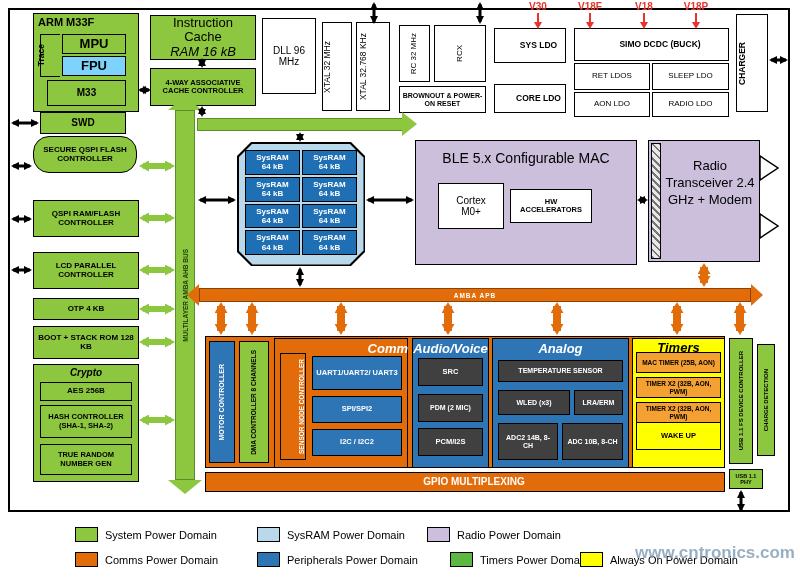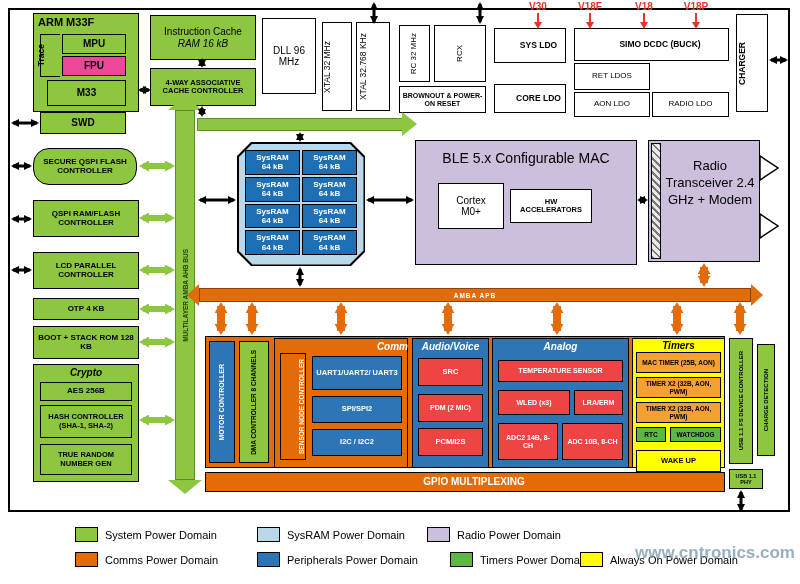--- a/index.html
+++ b/index.html
@@ -3,30 +3,30 @@
 <meta charset="utf-8">
 <style>
   html,body{margin:0;padding:0;background:#fff;font-family:"Liberation Sans",sans-serif;}
   #stage{position:relative;width:800px;height:584px;background:#fff;overflow:hidden;}
   .abs{position:absolute;box-sizing:border-box;}
   .blk{position:absolute;box-sizing:border-box;border:1px solid #000;display:flex;align-items:center;justify-content:center;text-align:center;line-height:1.12;padding:1px 2px;}
   .green{background:#8dc63f;color:#000;}
   .green2{background:#5cb843;color:#000;}
   .white{background:#fff;color:#000;}
   .blue{background:#2e75b6;color:#fff;}
-  .blue-in{background:#ef4444;color:#fff;}
+  .blue-in{background:#404040;color:#fff;}
   .orange{background:#e36c0a;color:#fff;padding-left:20px;}
   .purple{background:#cbbfdb;color:#000;}
   .lblue{background:#b9d9ea;color:#000;}
   .yellow{background:#ffff00;color:#000;}
   .amber{background:#f5a033;color:#000;}
   .b{font-weight:700;}
   .i{font-style:italic;}
   .f6{font-size:6px;} .f65{font-size:6.5px;} .f7{font-size:7px;} .f75{font-size:7.5px;}
-  .f8{font-size:8px;} .f85{font-size:8.5px;padding-left:19px;} .f9{font-size:10px;} .f10{font-size:10px;}
+  .f8{font-size:8px;} .f85{font-size:8.5px;padding-left:19px;} .f9{font-size:13px;} .f10{font-size:10px;}
   .f11{font-size:11px;} .f13{font-size:13px;} .f14{font-size:14px;}
   .vt{writing-mode:vertical-rl;transform:rotate(180deg);white-space:nowrap;}
   .col{flex-direction:column;}
   .frame{border:2px solid #000;}
   .tri{position:absolute;width:0;height:0;}
   .sysram-clip{clip-path:polygon(14px 0,calc(100% - 14px) 0,100% 14px,100% calc(100% - 14px),calc(100% - 14px) 100%,14px 100%,0 calc(100% - 14px),0 14px);}
   .cellgrid{position:absolute;left:245px;top:150px;width:112px;height:105px;display:grid;grid-template-columns:1fr 1fr;gap:2px;}
   .cell{background:#1f6fb5;border:1px solid #000;color:#fff;display:flex;flex-direction:column;align-items:center;justify-content:center;font-size:8px;font-weight:700;line-height:1.15;}
   .hatch{background:repeating-linear-gradient(45deg,#777 0 2px,#e8e8e8 2px 5px);border:1px solid #000;}
   .legend-item{position:absolute;display:flex;align-items:center;gap:7px;}
@@ -42,21 +42,21 @@
 <div id="stage">
 
   <div class="abs frame" style="left:8px;top:8px;width:782px;height:504px;"></div>
 
   <div class="blk green" style="left:33px;top:13px;width:106px;height:99px;align-items:flex-start;justify-content:flex-start;"></div>
   <div class="abs b f11" style="left:38px;top:16px;color:#000;">ARM M33F</div>
   <div class="abs" style="left:40px;top:34px;width:20px;height:43px;border:1px solid #000;border-right:none;display:flex;align-items:center;justify-content:center;">
     <span class="vt f85 b">Trace</span>
   </div>
   <div class="blk white f9 b" style="left:62px;top:34px;width:64px;height:20px;background:#8dc63f;">MPU</div>
-  <div class="blk f9 b" style="left:62px;top:56px;width:64px;height:20px;background:#ec4899;">FPU</div>
+  <div class="blk f9 b" style="left:62px;top:56px;width:64px;height:20px;background:#7dd3fc;">FPU</div>
   <div class="blk f10 b" style="left:47px;top:80px;width:79px;height:26px;background:#8dc63f;">M33</div>
   <div class="blk green f10 b" style="left:40px;top:112px;width:86px;height:22px;">SWD</div>
 
   <div class="blk green col f9" style="left:150px;top:15px;width:106px;height:45px;">
     <span>Instruction Cache</span>
     <span class="i">RAM 16 kB</span>
   </div>
   <div class="blk green f75 b" style="left:150px;top:68px;width:106px;height:38px;">4-WAY ASSOCIATIVE CACHE CONTROLLER</div>
 
   <div class="blk white f10" style="left:262px;top:18px;width:54px;height:76px;">DLL 96 MHz</div>
@@ -73,33 +73,34 @@
   <div class="blk white" style="left:434px;top:25px;width:52px;height:57px;">
     <span class="vt f8">RCX</span>
   </div>
   <div class="blk white f7 b" style="left:399px;top:86px;width:87px;height:27px;">BROWNOUT &amp; POWER-ON RESET</div>
 
   <div class="blk white f85 b" style="left:494px;top:28px;width:72px;height:35px;">SYS LDO</div>
   <div class="blk white f85 b" style="left:494px;top:84px;width:72px;height:29px;">CORE LDO</div>
 
   <div class="blk white f85 b" style="left:574px;top:28px;width:155px;height:33px;">SIMO DCDC (BUCK)</div>
   <div class="blk white f8" style="left:574px;top:63px;width:76px;height:27px;">RET LDOS</div>
+  <div class="blk white f8" style="left:652px;top:63px;width:77px;height:27px;">SLEEP LDO</div>
   <div class="blk white f8" style="left:574px;top:92px;width:76px;height:25px;">AON LDO</div>
   <div class="blk white f8" style="left:652px;top:92px;width:77px;height:25px;">RADIO LDO</div>
 
   <div class="blk white" style="left:736px;top:14px;width:32px;height:98px;">
     <span class="vt f85 b">CHARGER</span>
   </div>
 
   <div class="rail" style="left:516px;top:1px;">V30</div>
   <div class="rail" style="left:568px;top:1px;">V18F</div>
   <div class="rail" style="left:622px;top:1px;">V18</div>
   <div class="rail" style="left:674px;top:1px;">V18P</div>
 
-  <div class="blk green f8 b" style="left:33px;top:148px;width:104px;height:37px;border-radius:16px;">SECURE QSPI FLASH CONTROLLER</div>
+  <div class="blk green f8 b" style="left:33px;top:136px;width:104px;height:37px;border-radius:16px;">SECURE QSPI FLASH CONTROLLER</div>
   <div class="blk green f8 b" style="left:33px;top:200px;width:106px;height:37px;">QSPI RAM/FLASH CONTROLLER</div>
   <div class="blk green f8 b" style="left:33px;top:252px;width:106px;height:37px;">LCD PARALLEL CONTROLLER</div>
   <div class="blk green f8 b" style="left:33px;top:298px;width:106px;height:22px;">OTP 4 KB</div>
   <div class="blk green f8 b" style="left:33px;top:326px;width:106px;height:33px;">BOOT + STACK ROM 128 KB</div>
 
   <div class="blk green" style="left:33px;top:364px;width:106px;height:118px;align-items:flex-start;"></div>
   <div class="abs b i f10" style="left:33px;top:367px;width:106px;text-align:center;color:#000;">Crypto</div>
   <div class="blk green f8 b" style="left:40px;top:382px;width:92px;height:19px;">AES 256B</div>
   <div class="blk green f75 b" style="left:40px;top:405px;width:92px;height:33px;">HASH CONTROLLER (SHA-1, SHA-2)</div>
   <div class="blk green f75 b" style="left:40px;top:444px;width:92px;height:31px;">TRUE RANDOM NUMBER GEN</div>
@@ -200,21 +201,21 @@
   <div class="blk blue-in f7 b" style="left:498px;top:423px;width:60px;height:37px;">ADC2 14B, 8-CH</div>
   <div class="blk blue-in f7 b" style="left:562px;top:423px;width:61px;height:37px;">ADC 10B, 8-CH</div>
 
   <div class="blk yellow" style="left:632px;top:338px;width:93px;height:130px;"></div>
   <div class="abs b i f9" style="left:632px;top:340px;width:93px;text-align:center;color:#000;">Timers</div>
   <div class="blk amber f65 b" style="left:636px;top:352px;width:85px;height:21px;">MAC TIMER (25B, AON)</div>
   <div class="blk amber f65 b" style="left:636px;top:377px;width:85px;height:21px;">TIMER X2 (32B, AON, PWM)</div>
   <div class="blk amber f65 b" style="left:636px;top:402px;width:85px;height:21px;">TIMER X2 (32B, AON, PWM)</div>
   <div class="blk green2 f65 b" style="left:636px;top:427px;width:30px;height:15px;">RTC</div>
   <div class="blk green2 f65 b" style="left:670px;top:427px;width:51px;height:15px;">WATCHDOG</div>
-  <div class="blk yellow f75 b" style="left:636px;top:422px;width:85px;height:22px;margin-top:28px;">WAKE UP</div>
+  <div class="blk yellow f75 b" style="left:636px;top:422px;width:85px;height:28px;">WAKE UP</div>
 
   <div class="blk green" style="left:729px;top:338px;width:24px;height:126px;">
     <span class="vt f6 b">USB 1.1 FS DEVICE CONTROLLER</span>
   </div>
   <div class="blk green" style="left:757px;top:344px;width:18px;height:112px;">
     <span class="vt f6 b">CHARGE DETECTION</span>
   </div>
   <div class="blk green col" style="left:729px;top:469px;width:34px;height:20px;font-size:5.5px;font-weight:700;">
     <span>USB 1.1</span>
     <span>PHY</span>

